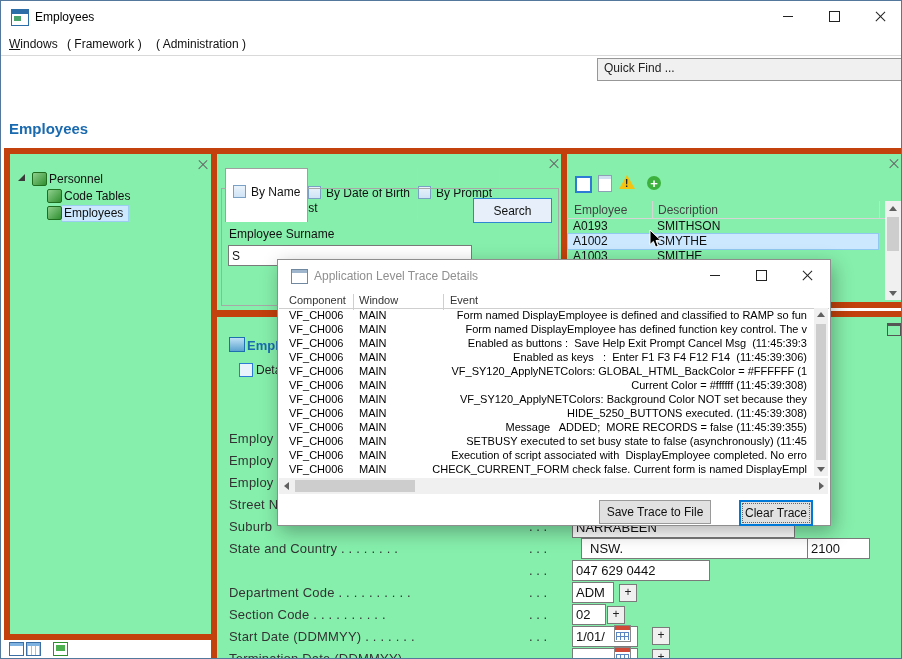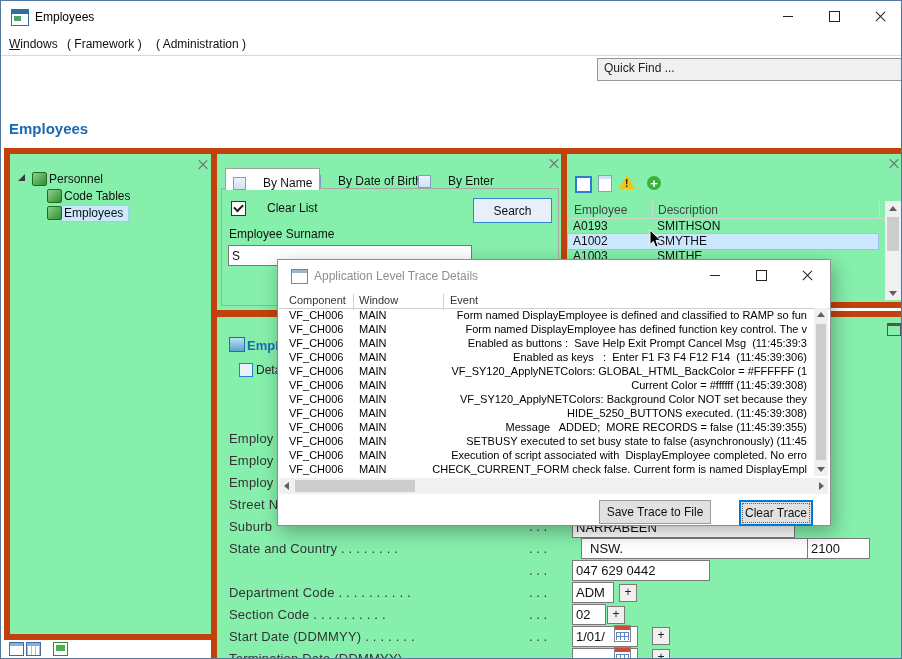--- a/index.html
+++ b/index.html
@@ -48,21 +48,21 @@
 
   
   #tree-panel{left:3px;top:147px;width:203px;height:480px}
   .tree-label{position:absolute;font-size:12px;white-space:nowrap}
   .tree-ico{position:absolute;width:13px;height:12px;border:1px solid #1f6e1f;border-radius:2px;background:linear-gradient(135deg,#8fd08f,#2f8f2f)}
   .expander{position:absolute;width:0;height:0;border-left:7px solid transparent;border-bottom:7px solid #3a3a3a}
   .tree-sel{position:absolute;background:#cce8ff;border:1px solid #9bcdf3}
 
   
   #search-panel{left:210px;top:147px;width:346px;height:156px}
-  .tab{position:absolute;font-size:12px;display:flex;align-items:flex-end;gap:17px;padding:0 7px}
+  .tab{position:absolute;font-size:12px;display:flex;align-items:flex-start;gap:5px;padding:16px 7px}
   .tab.active{left:8px;top:14px;height:21px;background:#fff;border:1px solid #a0a0a0;border-bottom:none;z-index:2}
   .tab.t2{left:84px;top:16px;height:18px;border-right:1px solid #c9c9c9}
   .tab.t3{left:194px;top:16px;height:18px;border-right:1px solid #c9c9c9}
   .tabicon{width:11px;height:11px;border:1px solid #7aa0c4;background:linear-gradient(#eaf3fb,#cfe3f5);flex:0 0 auto}
   .tabpage{position:absolute;left:4px;top:34px;width:336px;height:116px;border:1px solid #a8a8a8}
   .checkbox{position:absolute;left:14px;top:47px;width:13px;height:13px;border:1px solid #333;background:#fff}
   .checkbox::after{content:"";position:absolute;left:2px;top:2px;width:7px;height:4px;border-left:2px solid #1a1a1a;border-bottom:2px solid #1a1a1a;transform:rotate(-45deg)}
   .cb-label{position:absolute;left:50px;top:47px;font-size:12px}
   .btn{display:flex;align-items:center;justify-content:center;font-size:12px;background:#e1e1e1;border:1px solid #9a9a9a}
   #search-btn{position:absolute;left:256px;top:44px;width:77px;height:23px;background:#e7f0fa;border:1px solid #2f86d2}
@@ -181,21 +181,21 @@
   <div class="tab active">
     <span class="tabicon"></span>
     <span>By Name</span>
   </div>
   <div class="tab t2">
     <span class="tabicon"></span>
     <span>By Date of Birth</span>
   </div>
   <div class="tab t3">
     <span class="tabicon"></span>
-    <span>By Enter</span>
+    <span>By Prompt</span>
   </div>
   <div class="tabpage"></div>
 
   <span class="checkbox"></span>
   <span class="cb-label">Clear List</span>
   <div class="btn" id="search-btn">Search</div>
 
   <span class="field-label" style="left:12px;top:73px">Employee Surname</span>
   <input class="tinput" style="left: 11px; top: 91px; width: 236px; height: 19px;" value="S">
 </div>

